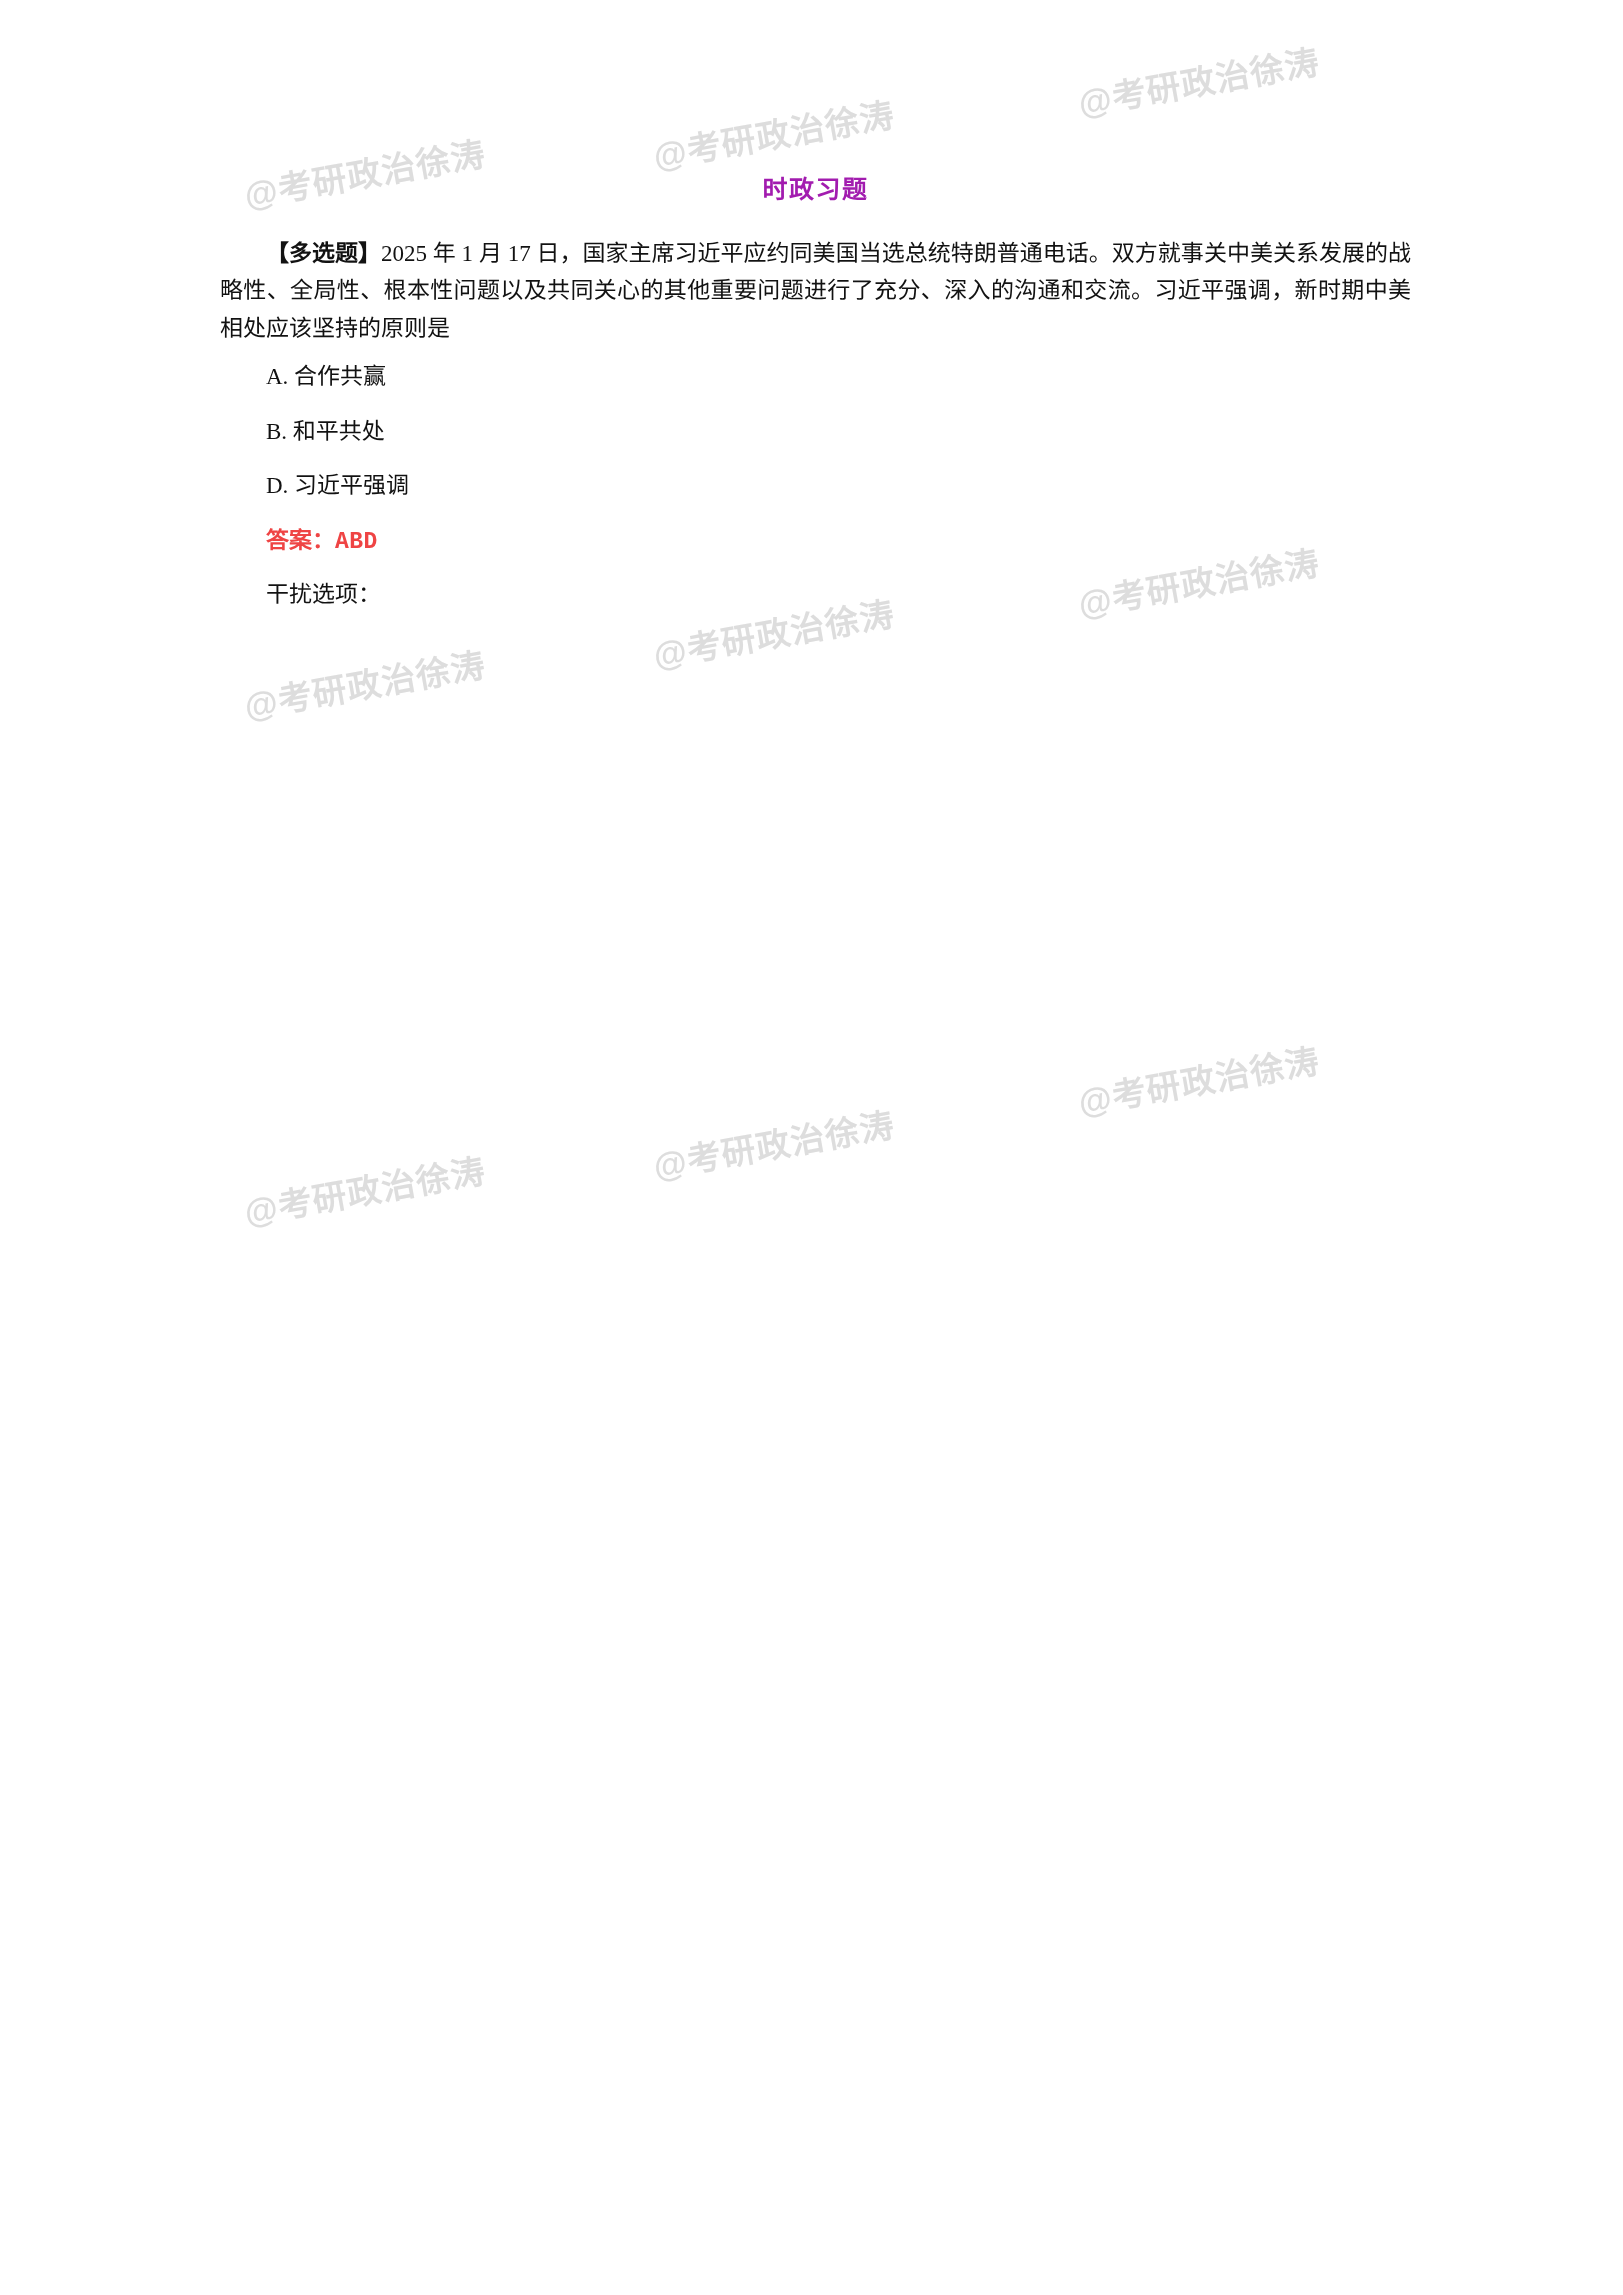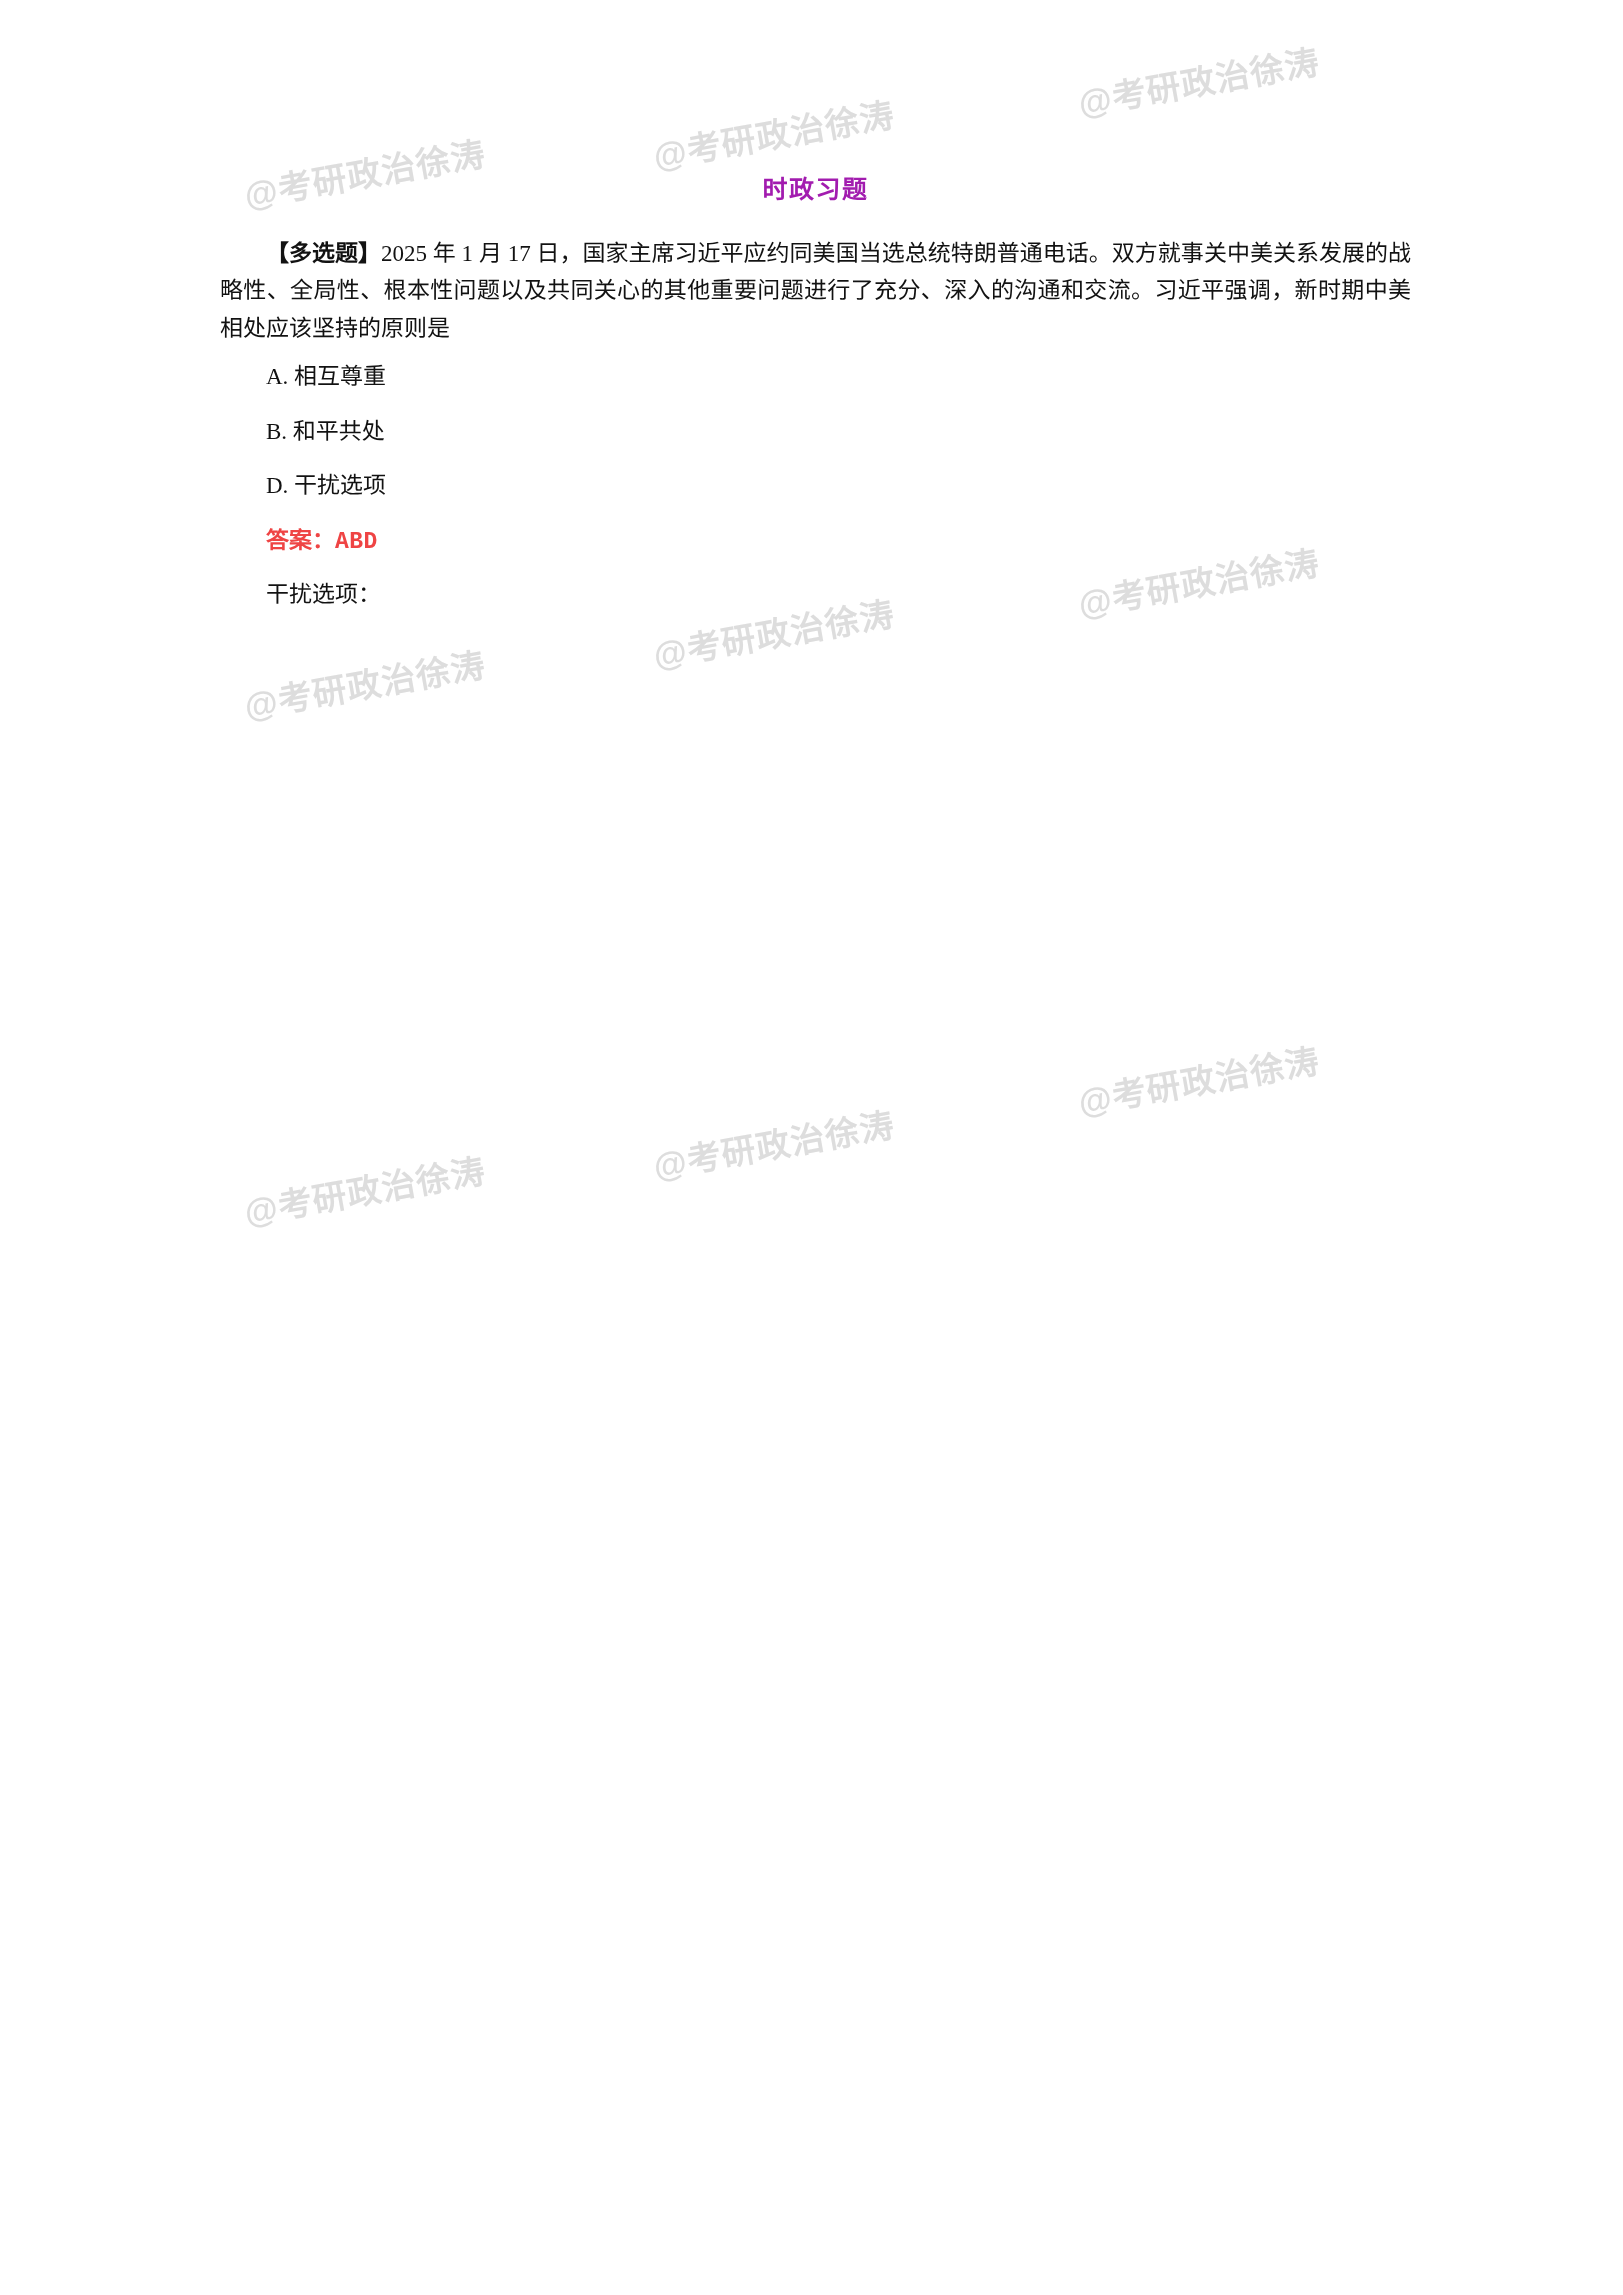--- a/index.html
+++ b/index.html
@@ -140,23 +140,23 @@
     <div class="wm" style="left:649px; top:1140px; font-size:34px; transform:rotate(-10deg);">@考研政治徐涛</div>
     <div class="wm" style="left:1074px; top:1076px; font-size:34px; transform:rotate(-10deg);">@考研政治徐涛</div>
   </div>
 
   <div class="content">
 
     <h1 class="doc-title">时政习题</h1>
 
     <p class="para indent"><span class="q-tag">【多选题】</span><span>2025 年 1 月 17 日，国家主席习近平应约同美国当选总统特朗普通电话。双方就事关中美关系发展的战略性、全局性、根本性问题以及共同关心的其他重要问题进行了充分、深入的沟通和交流。习近平强调，新时期中美相处应该坚持的原则是</span></p>
 
-    <p class="option">A. 相互尊重</p>
+    <p class="option">A. 合作共赢</p>
     <p class="option">B. 和平共处</p>
-    <p class="option">D. 干扰选项</p>
+    <p class="option">D. 习近平强调</p>
 
     <p class="answer-line"><span class="answer-label">答案：</span><span class="answer-value">ABD</span></p>
 
     <p class="sub-head">干扰选项：</p>
 
 
   </div>
 </div>
 
 

